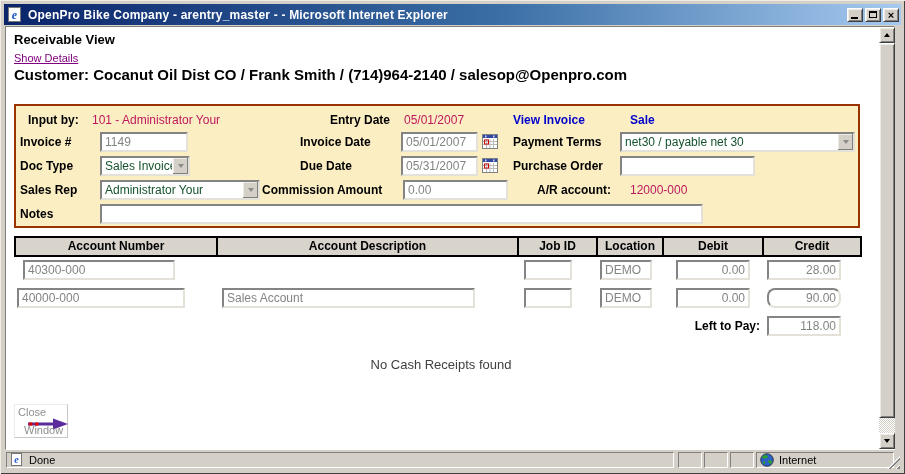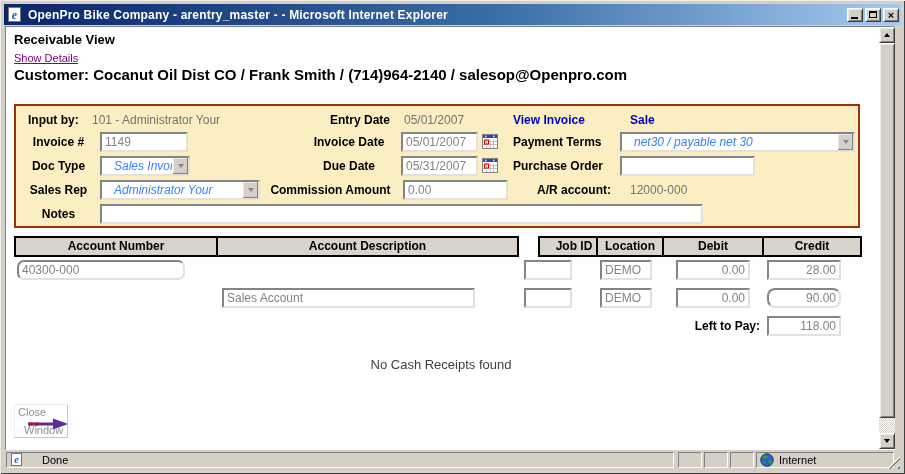--- a/index.html
+++ b/index.html
@@ -42,36 +42,36 @@
   
   .pg-heading{position:absolute;left:14px;top:32px;font-size:13px;font-weight:bold;color:#000;}
   .pg-showdetails{position:absolute;left:14px;top:52px;font-size:11px;color:#800080;text-decoration:underline;cursor:pointer;}
   .pg-customer{position:absolute;left:14px;top:66px;font-size:15px;font-weight:bold;color:#000;}
   
   .formbox{
     position:absolute;left:14px;top:104px;width:846px;height:124px;
     background:#FBEEC3;border:2px solid #993300;
   }
   .fl{position:absolute;font-size:12px;font-weight:bold;color:#000;white-space:nowrap;}
-  .fv{position:absolute;font-size:12px;color:#737373;white-space:nowrap;}
+  .fv{position:absolute;font-size:12px;color:#be185d;white-space:nowrap;}
   .flink{position:absolute;font-size:12px;font-weight:bold;color:#0000CC;white-space:nowrap;cursor:pointer;}
-  .ralign{text-align:center;}
+  .ralign{text-align:left;}
   .tb{
     position:absolute;height:20px;border:2px solid;
     border-color:#848484 #E4E1D9 #E4E1D9 #848484;background:#fff;
     font-family:"Liberation Sans",sans-serif;font-size:12px;color:#848484;
     padding:0 3px;outline:none;
   }
   .tb.num{text-align:right;}
   .sel{
     position:absolute;height:20px;border:2px solid;
     border-color:#848484 #E4E1D9 #E4E1D9 #848484;background:#fff;
     display:flex;align-items:center;cursor:default;
   }
-  .sel-text{flex:1 1 auto;font-size:12px;color:#3b82f6;padding:0 12px;white-space:nowrap;overflow:hidden;font-style:italic;}
+  .sel-text{flex:1 1 auto;font-size:12px;color:#14532d;padding:0 3px;white-space:nowrap;overflow:hidden;}
   .sel-btn{
     flex:0 0 auto;width:16px;height:100%;background:#D4D0C8;
     border-left:1px solid #fff;box-shadow:inset -1px -1px 0 #808080, inset 1px 1px 0 #ECEBE5;
     display:flex;align-items:center;justify-content:center;
   }
   .tri-dn-gray{width:0;height:0;border-left:3px solid transparent;border-right:3px solid transparent;border-top:4px solid #8A8A8A;}
   .cal{position:absolute;width:16px;height:15px;cursor:pointer;}
   
   .hcell{
     position:absolute;height:21px;background:#D8D4CC;border:2px solid #000;
@@ -217,31 +217,32 @@
     <input class="tb" style="left: 387px; top: 74px; width: 105px;" value="0.00">
     <span class="fl" style="left:521px;top:77px;">A/R account:</span>
     <span class="fv" style="left:614px;top:77px;">12000-000</span>
 
     <span class="fl ralign" style="left:4px;top:101px;width:77px;">Notes</span>
     <input class="tb" style="left: 84px; top: 98px; width: 603px; color: rgb(0, 0, 0);" value="">
   </div>
 
   <div class="hcell" style="left:14px;top:236px;width:204px;">Account Number</div>
   <div class="hcell" style="left:216px;top:236px;width:303px;">Account Description</div>
-  <div class="hcell" style="left:538px;top:236px;width:72px;">Job ID</div>
+  <div class="hcell" style="left:517px;top:236px;width:81px;">Job ID</div>
   <div class="hcell" style="left:596px;top:236px;width:68px;">Location</div>
   <div class="hcell" style="left:762px;top:236px;width:100px;">Credit</div>
   <div class="hcell" style="left:662px;top:236px;width:102px;">Debit</div>
 
-  <input class="tb" style="left: 17px; top: 260px; width: 168px; border-radius: 7px;" value="40300-000">
+  <input class="tb" style="left: 23px; top: 260px; width: 152px;" value="40300-000">
   <input class="tb" style="left: 524px; top: 260px; width: 48px;" value="">
   <input class="tb" style="left: 600px; top: 260px; width: 52px;" value="DEMO">
   <input class="tb num" style="left: 676px; top: 260px; width: 74px;" value="0.00">
   <input class="tb num" style="left: 767px; top: 260px; width: 74px;" value="28.00">
 
+  <input class="tb" style="left: 17px; top: 288px; width: 168px;" value="40000-000">
   <input class="tb" style="left: 222px; top: 288px; width: 253px;" value="Sales Account">
   <input class="tb" style="left: 524px; top: 288px; width: 48px;" value="">
   <input class="tb" style="left: 600px; top: 288px; width: 52px;" value="DEMO">
   <input class="tb num" style="left: 676px; top: 288px; width: 74px;" value="0.00">
   <input class="tb num" style="left: 767px; top: 288px; width: 74px; border-radius: 8px;" value="90.00">
 
   <div class="ltp-label">Left to Pay:</div>
   <input class="tb num" style="left: 767px; top: 316px; width: 74px;" value="118.00">
 
   <div class="no-cash">No Cash Receipts found</div>
@@ -270,21 +271,21 @@
   </div>
 
   <div class="statusbar">
     <div class="sb-panel" style="left:2px;width:668px;">
       <span style="margin-left:3px;display:inline-flex;">
         <svg width="14" height="14" viewBox="0 0 14 14">
           <rect x="1.5" y="0.5" width="10" height="12" fill="#fff" stroke="#777"></rect>
           <text x="6.5" y="10" font-size="10" font-weight="bold" font-style="italic" fill="#2257C9" text-anchor="middle" font-family="Liberation Serif, serif">e</text>
         </svg>
       </span>
-      <span style="margin-left:18px;text-align:center;">Done</span>
+      <span style="margin-left:5px;text-align:center;">Done</span>
     </div>
     <div class="sb-panel" style="left:674px;width:24px;"></div>
     <div class="sb-panel" style="left:700px;width:24px;"></div>
     <div class="sb-panel" style="left:726px;width:24px;"></div>
     <div class="sb-panel" style="left:752px;width:138px;">
       <span style="margin-left:3px;display:inline-flex;">
         <svg width="14" height="14" viewBox="0 0 14 14">
           <circle cx="7" cy="7" r="6.3" fill="#2E62C9" stroke="#222" stroke-width="0.8"></circle>
           <path d="M2 4.2 C3.5 1.8, 7 1.8, 8 3.8 C7 5.8, 3.8 6, 2 4.2 Z" fill="#2AA52A"></path>
           <path d="M8.2 7.6 C10 6.8, 12 7.8, 12 9.6 C10.4 11.8, 8.2 10.8, 8.2 7.6 Z" fill="#2AA52A"></path>

